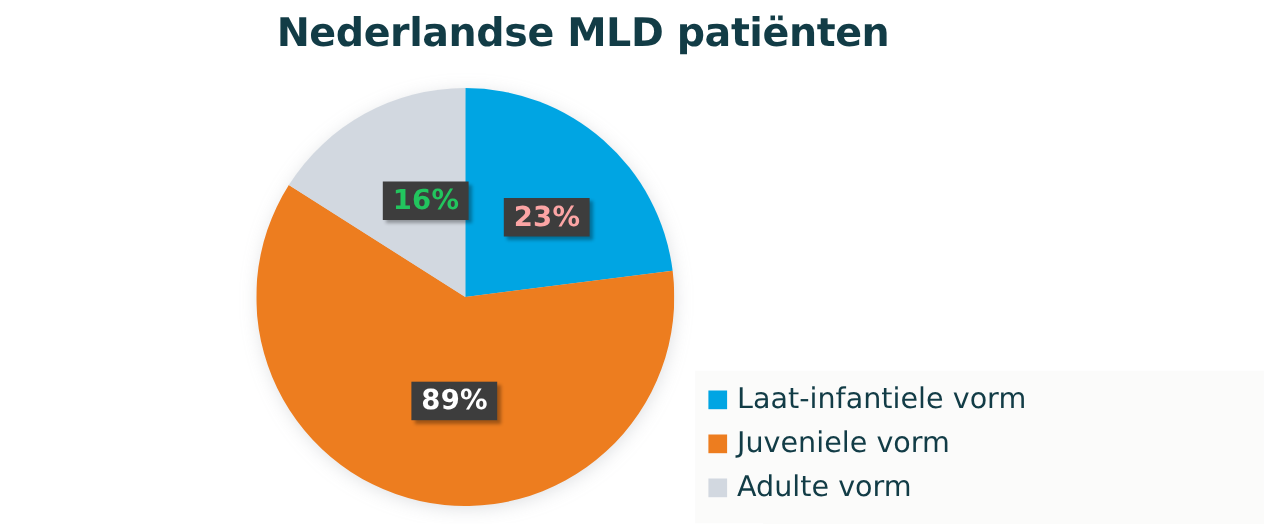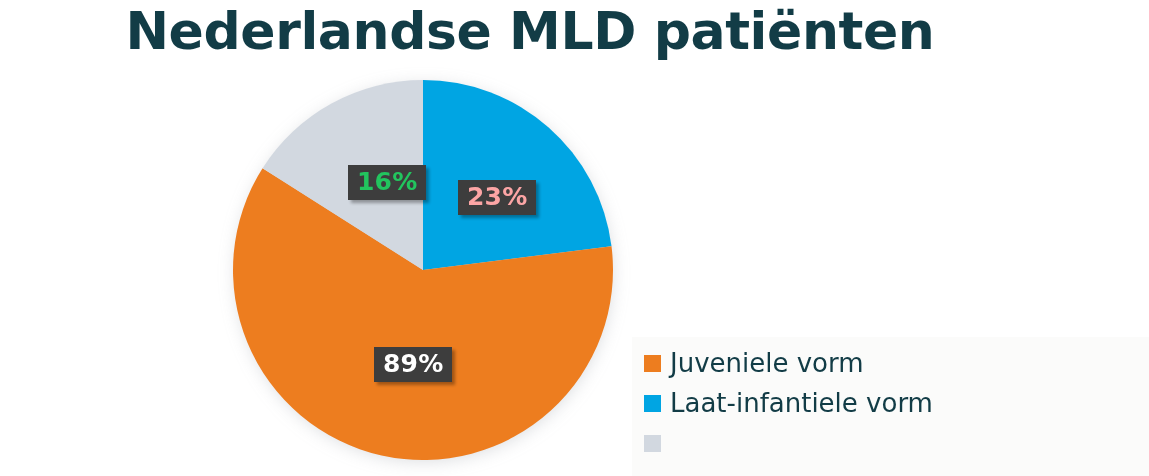--- a/index.html
+++ b/index.html
@@ -17,21 +17,21 @@
   }
 
   
   #chart-title {
     position: absolute;
     left: 0;
     top: 6px;
     width: 1060px;
     text-align: center;
     font-family: "DejaVu Sans", "Liberation Sans", sans-serif;
-    font-size: 52px;
+    font-size: 36px;
     font-weight: bold;
     letter-spacing: -0.4px;
     color: #123c46;
     line-height: 50px;
     white-space: nowrap;
   }
 
   
   #pie-wrap {
     position: absolute;
@@ -122,23 +122,24 @@
       </g>
   </svg>
 </div>
 
 <div class="data-label" id="label-0" style="background: rgb(61, 61, 61); color: #fca5a5;">23%</div>
 <div class="data-label" id="label-1" style="background: rgb(61, 61, 61); color: rgb(255, 255, 255);">89%</div>
 <div class="data-label" id="label-2" style="background: rgb(61, 61, 61); color: #22c55e;">16%</div>
 
 <div id="legend" style="background: rgb(251, 251, 250);">
   <div class="legend-item">
+    <span class="legend-swatch" style="background: rgb(0, 165, 227);"></span>
+    <span class="legend-label">Laat-infantiele vorm</span>
+  </div>
+  <div class="legend-item">
     <span class="legend-swatch" style="background: rgb(237, 125, 31);"></span>
     <span class="legend-label">Juveniele vorm</span>
   </div>
   <div class="legend-item">
-    <span class="legend-swatch" style="background: rgb(0, 165, 227);"></span>
-    <span class="legend-label">Laat-infantiele vorm</span>
-  </div>
-  <div class="legend-item">
     <span class="legend-swatch" style="background: rgb(210, 216, 224);"></span>
+    <span class="legend-label">Adulte vorm</span>
   </div>
 </div>
 
 </body></html>

